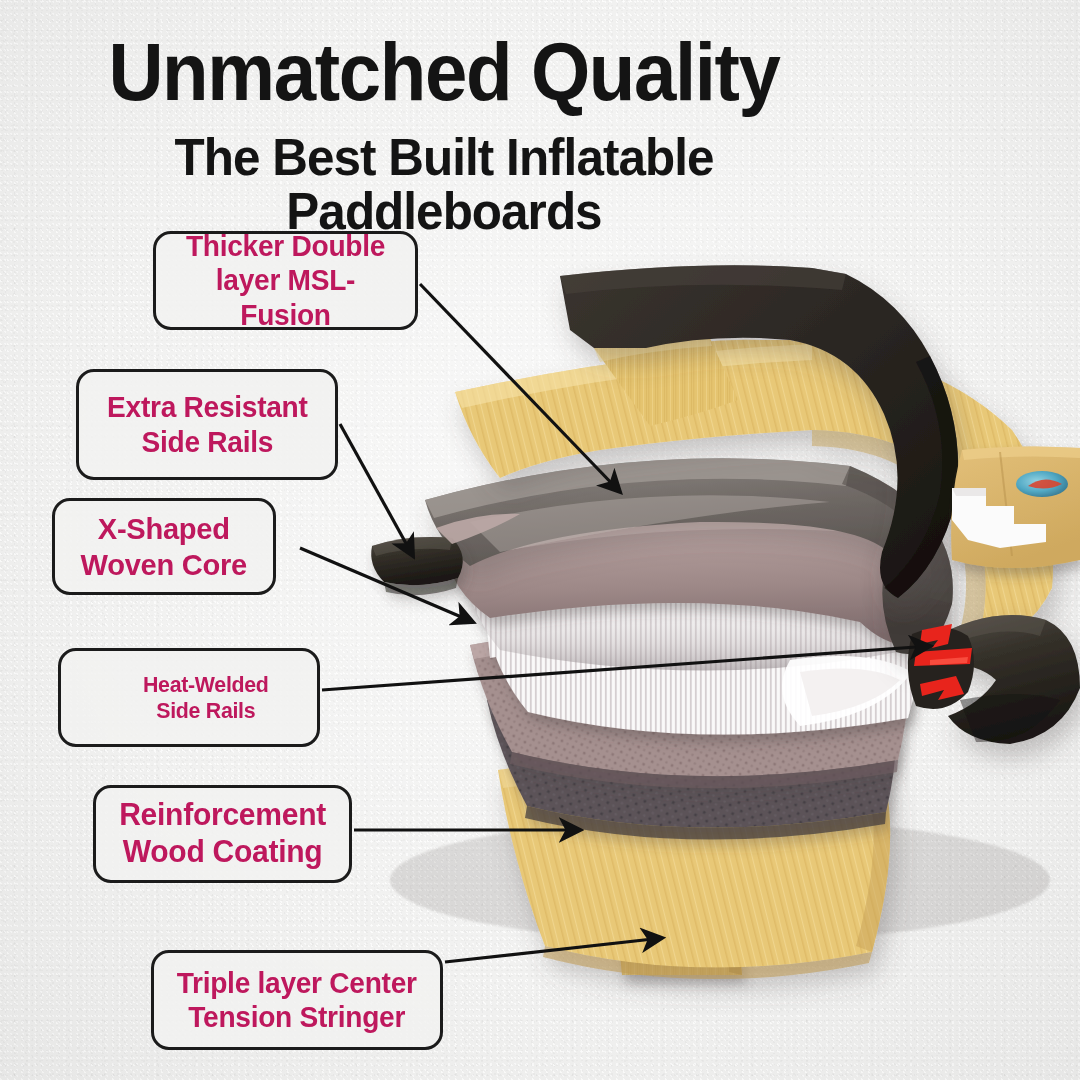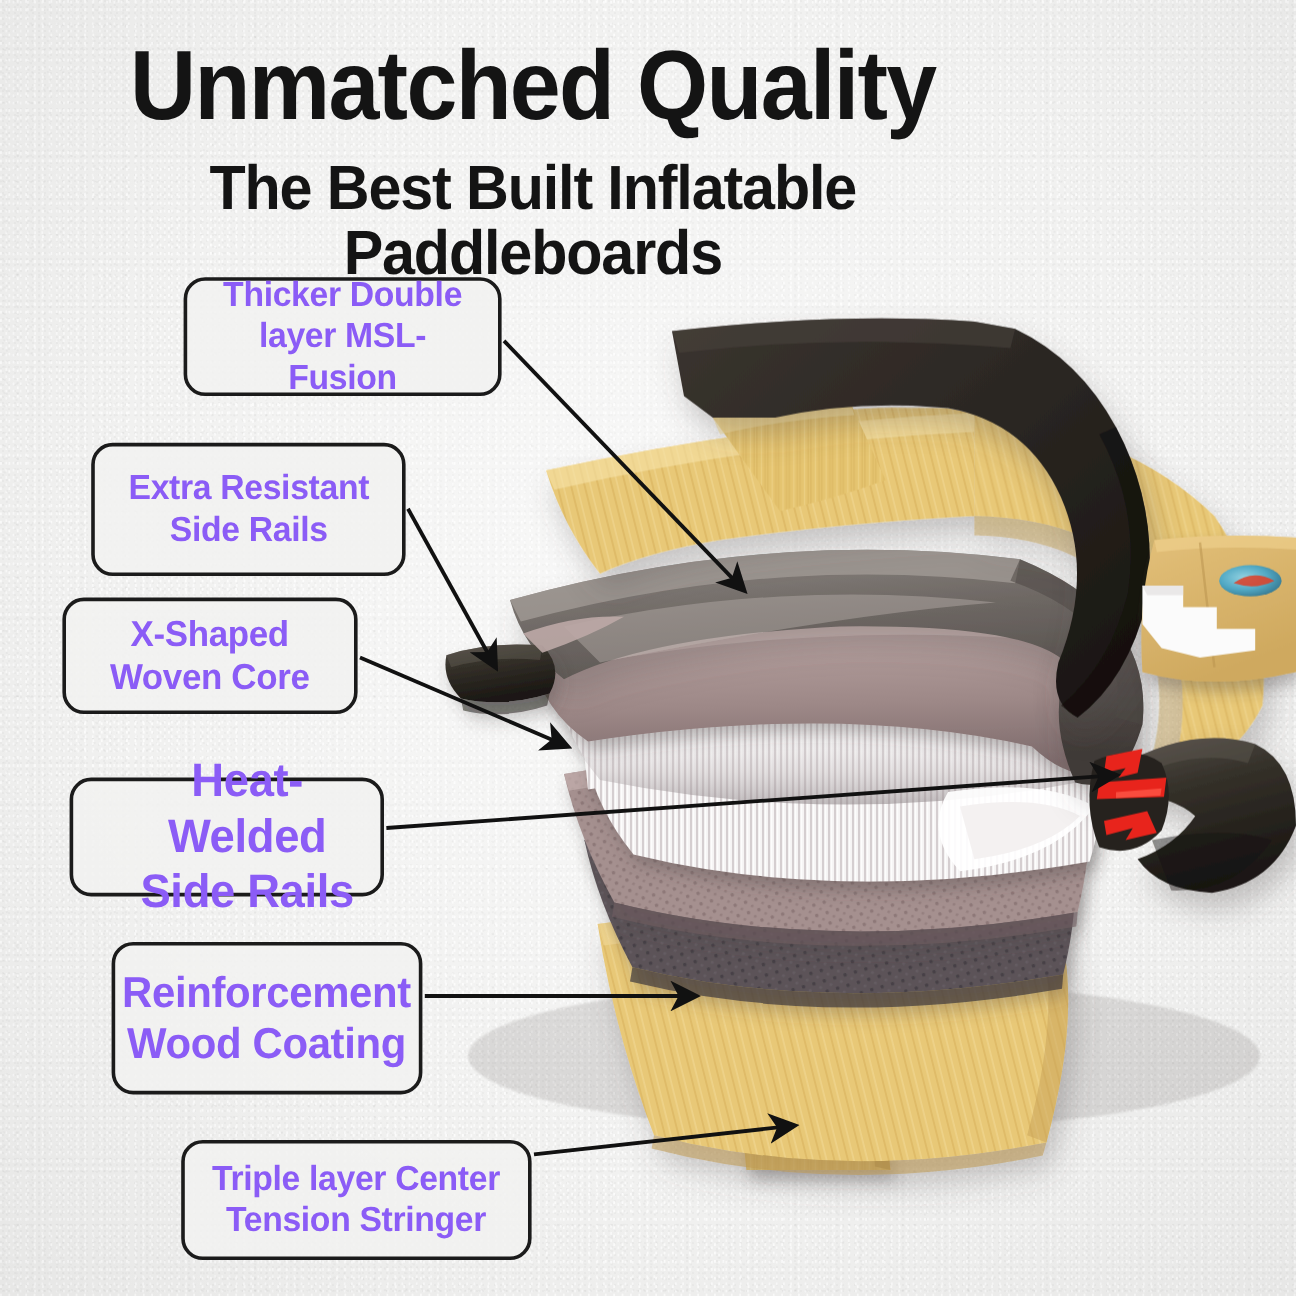--- a/index.html
+++ b/index.html
@@ -48,30 +48,30 @@
   
   #artwork{ position:absolute; left:0; top:0; width:1080px; height:1080px; z-index:10; }
 
   
   .callout{
     position:absolute; z-index:40;
     border:3px solid #1b1b1b; border-radius:18px;
     background:rgba(241,241,240,.88);
     display:flex; align-items:center; justify-content:center;
     text-align:center; padding:10px 14px;
-    color:#8b5cf6; font-weight:bold; line-height:1.18;
+    color:#be185d; font-weight:bold; line-height:1.18;
     letter-spacing:-.3px;
   }
   .callout span{ display:block; transform:scaleX(.97); }
 
   #callout-0{ left:153px; top:231px; width:265px; height:99px;  font-size:29px; }
   #callout-1{ left:76px;  top:369px; width:262px; height:111px;  font-size:29px; }
-  #callout-2{ left:52px;  top:498px; width:246px; height:97px;  font-size:30px; }
-  #callout-3{ left:58px;  top:648px; width:262px; height:99px;  font-size:39px;padding-left:48px; }
-  #callout-4{ left:93px;  top:785px; width:259px; height:127px;  font-size:36px; }
+  #callout-2{ left:52px;  top:498px; width:224px; height:97px;  font-size:30px; }
+  #callout-3{ left:58px;  top:648px; width:262px; height:99px;  font-size:22px;padding-left:48px; }
+  #callout-4{ left:93px;  top:785px; width:259px; height:98px;  font-size:31px; }
   #callout-5{ left:151px; top:917px; width:292px; height:100px; font-size:29px;margin-top:33px; }
 
   #leaders{ position:absolute; left:0; top:0; width:1080px; height:1080px; z-index:35; pointer-events:none; }
 </style>
 </head>
 <body>
 
 <div id="paper-texture"></div>
 
 <svg id="artwork" viewBox="0 0 1080 1080">

